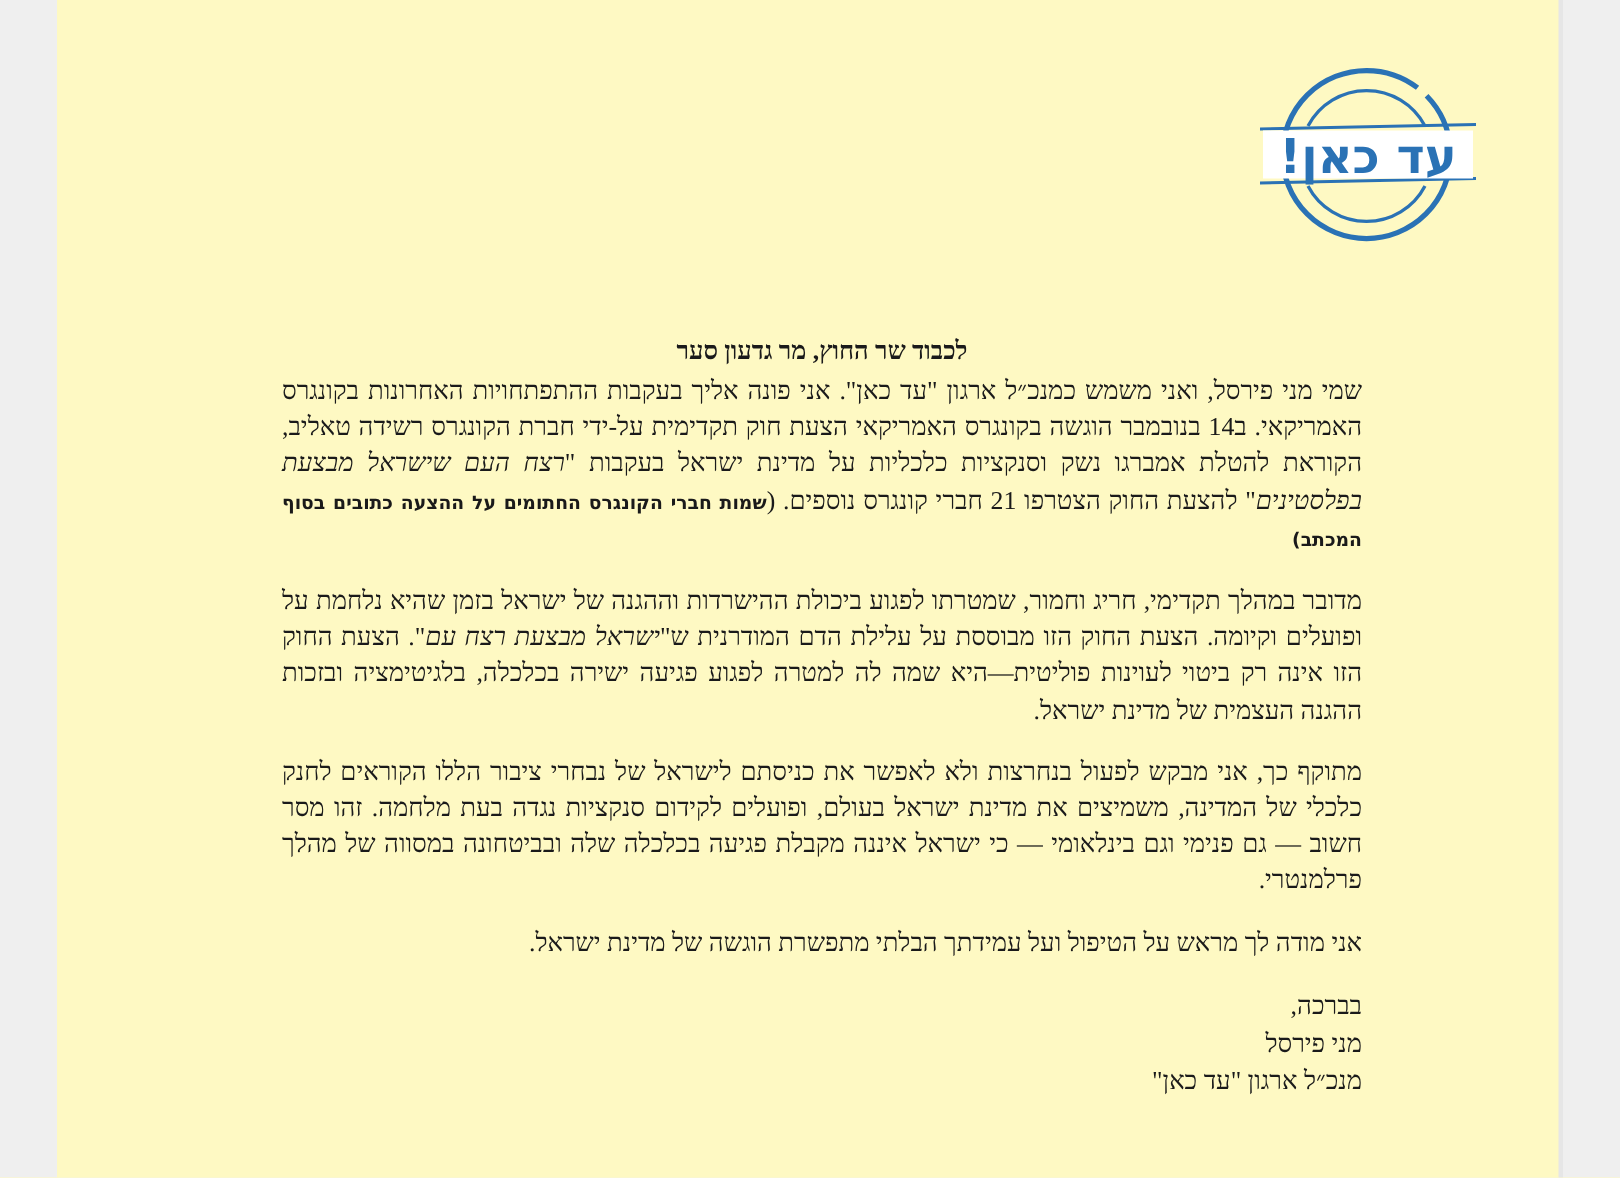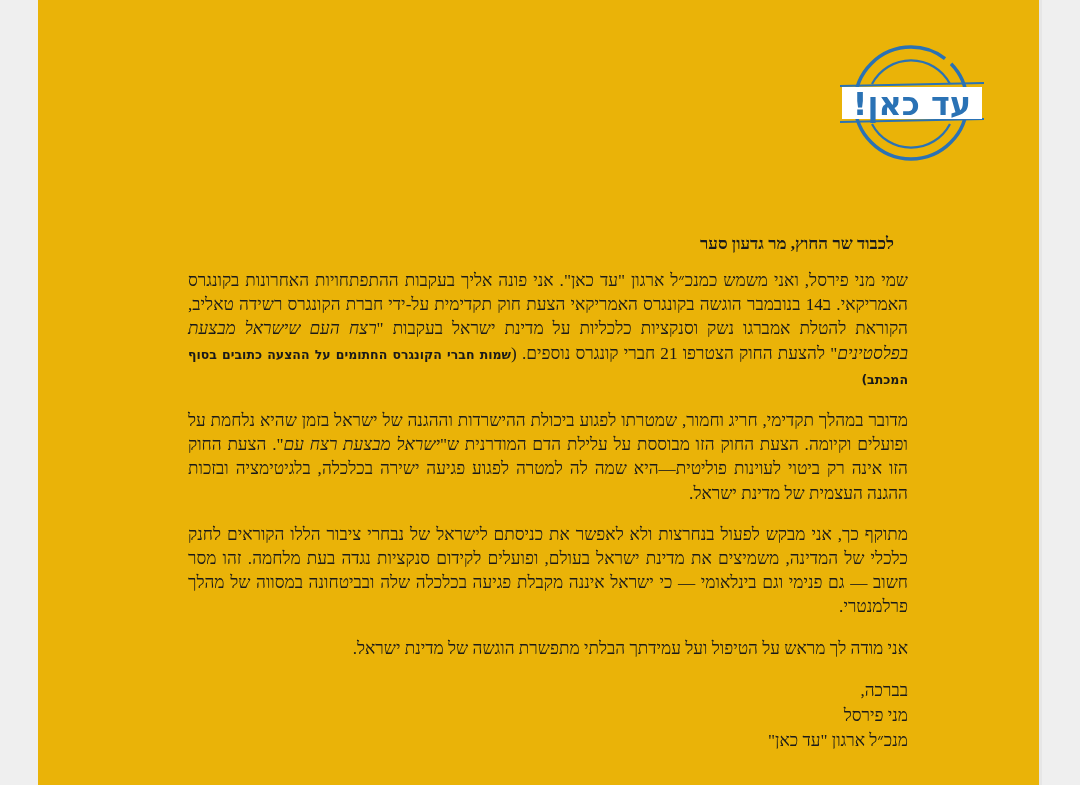--- a/index.html
+++ b/index.html
@@ -4,34 +4,34 @@
   <style>
     html, body { margin: 0; padding: 0; }
     body {
       width: 1080px; height: 785px; overflow: hidden;
       background: #efefef;
       font-family: "Liberation Serif", "DejaVu Serif", serif;
       color: #1a1a1a;
     }
     .page {
       position: absolute; left: 38px; top: 0; width: 1004px; height: 785px;
-      background: #eab308;
+      background: #fef9c3;
       border-right: 3px solid #e6e6e6;
       box-sizing: border-box;
     }
     .logo {
       position: absolute; left: 796px; top: 42px; width: 154px; height: 122px;
     }
     .logo svg { width: 100%; height: 100%; display: block; }
     .letter {
       position: absolute; left: 150px; top: 218px; width: 720px;
       direction: rtl; text-align: right;
       font-size: 17.2px; line-height: 24.2px;
     }
-    .salutation { font-weight: bold; font-size: 17px; line-height: 23px; margin: 14px; }
+    .salutation { font-weight: bold; font-size: 17px; line-height: 23px; margin: 4px; text-align: center; }
     .greeting { font-weight: bold; font-size: 17px; line-height: 23px; margin: 0 0 18px 0; }
     .para { margin: 0 0 17px 0; text-align: justify; text-align-last: right; }
     .para .it { font-style: italic; }
     .small-bold { font-weight: bold; font-size: 12.5px; font-family: "DejaVu Sans", sans-serif; }
     .closing { margin: 0 0 16px 0; }
     .sign { margin: 0; line-height: 25px; }
   </style>
 </head>
 <body>
 

